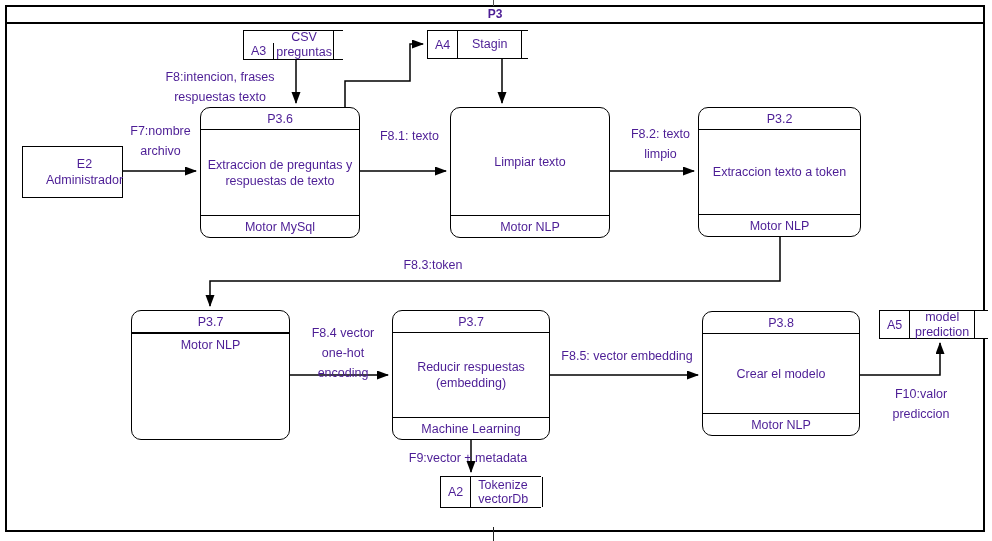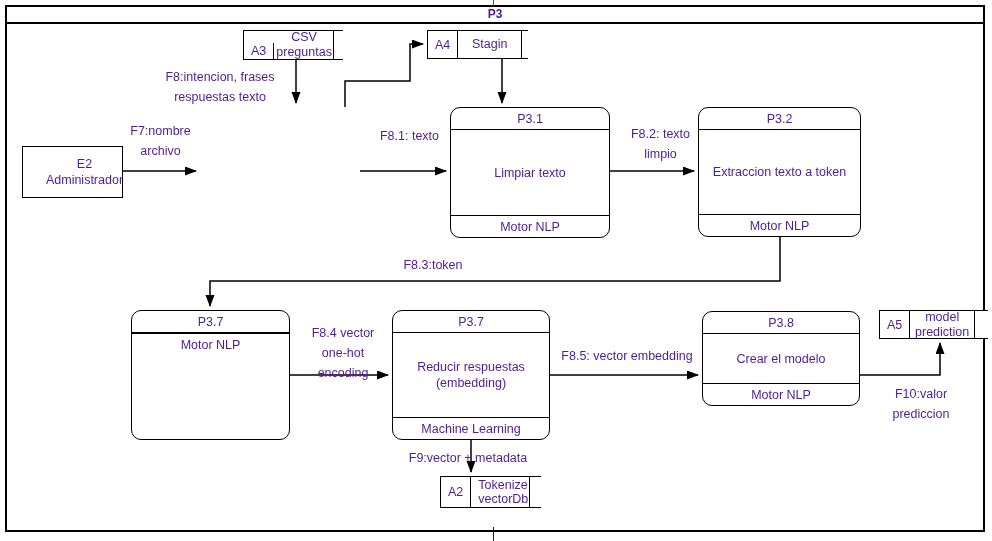--- a/index.html
+++ b/index.html
@@ -71,23 +71,28 @@
       <path d="M290 375 L388 375" marker-end="url(#arr)"></path>
       <path d="M550 375 L698 375" marker-end="url(#arr)"></path>
       <path d="M860 375 L940 375 L940 343" marker-end="url(#arr)"></path>
       <path d="M471 440 L471 472" marker-end="url(#arr)"></path>
     </g>
   </svg>
 
   <div class="entity" style="left:22px;top:146px;width:101px;height:52px;padding-left:24px;">E2
 Administrador</div>
 
+  <div class="process" style="left:200px;top:107px;width:160px;height:131px;">
+    <div class="p-head">P3.6</div>
+    <div class="p-body">Extraccion de preguntas y
+respuestas de texto</div>
+    <div class="p-foot">Motor MySql</div>
+  </div>
 
   <div class="process" style="left:450px;top:107px;width:160px;height:131px;">
-    <div class="p-head">P3.1</div>
     <div class="p-body">Limpiar texto</div>
     <div class="p-foot">Motor NLP</div>
   </div>
 
   <div class="process" style="left:698px;top:107px;width:163px;height:130px;">
     <div class="p-head">P3.2</div>
     <div class="p-body">Extraccion texto a token</div>
     <div class="p-foot">Motor NLP</div>
   </div>
 
@@ -96,21 +101,21 @@
     <div class="p-foot">Motor NLP</div>
   </div>
 
   <div class="process" style="left:392px;top:310px;width:158px;height:130px;">
     <div class="p-head">P3.7</div>
     <div class="p-body">Reducir respuestas
 (embedding)</div>
     <div class="p-foot">Machine Learning</div>
   </div>
 
-  <div class="process" style="left:702px;top:311px;width:158px;height:95px;">
+  <div class="process" style="left:702px;top:311px;width:158px;height:125px;">
     <div class="p-head">P3.8</div>
     <div class="p-body">Crear el modelo</div>
     <div class="p-foot">Motor NLP</div>
   </div>
 
   <div class="ds" style="left:243px;top:30px;width:100px;height:30px;">
     <div class="ds-box" style="width:91px;align-items:flex-end;">
       <div class="ds-id">A3</div>
       <div class="ds-label">CSV
 preguntas</div>
@@ -126,21 +131,21 @@
 
   <div class="ds" style="left:879px;top:310px;width:109px;height:29px;">
     <div class="ds-box" style="width:96px;">
       <div class="ds-id">A5</div>
       <div class="ds-label">model
 prediction</div>
     </div>
   </div>
 
   <div class="ds" style="left:440px;top:476px;width:101px;height:32px;">
-    <div class="ds-box" style="width:90px;">
+    <div class="ds-box" style="width:103px;">
       <div class="ds-id">A2</div>
       <div class="ds-label left">Tokenize
 vectorDb</div>
     </div>
   </div>
 
   <div class="flabel" style="left:150px;top:67px;width:140px;">F8:intencion, frases
 respuestas texto</div>
   <div class="flabel" style="left:118px;top:121px;width:85px;">F7:nombre
 archivo</div>

